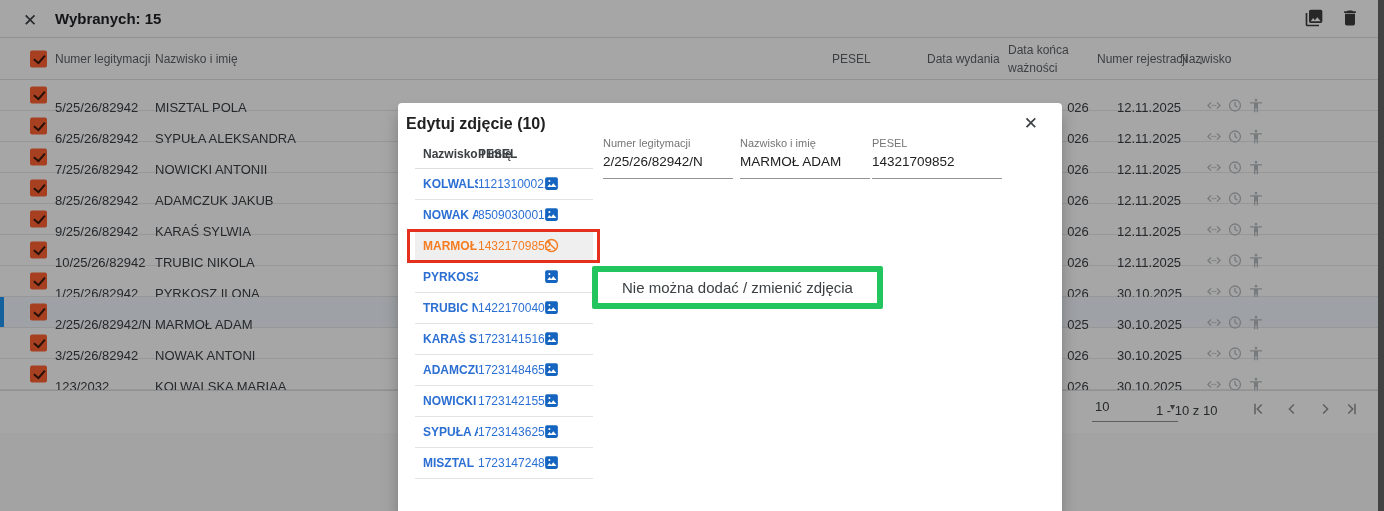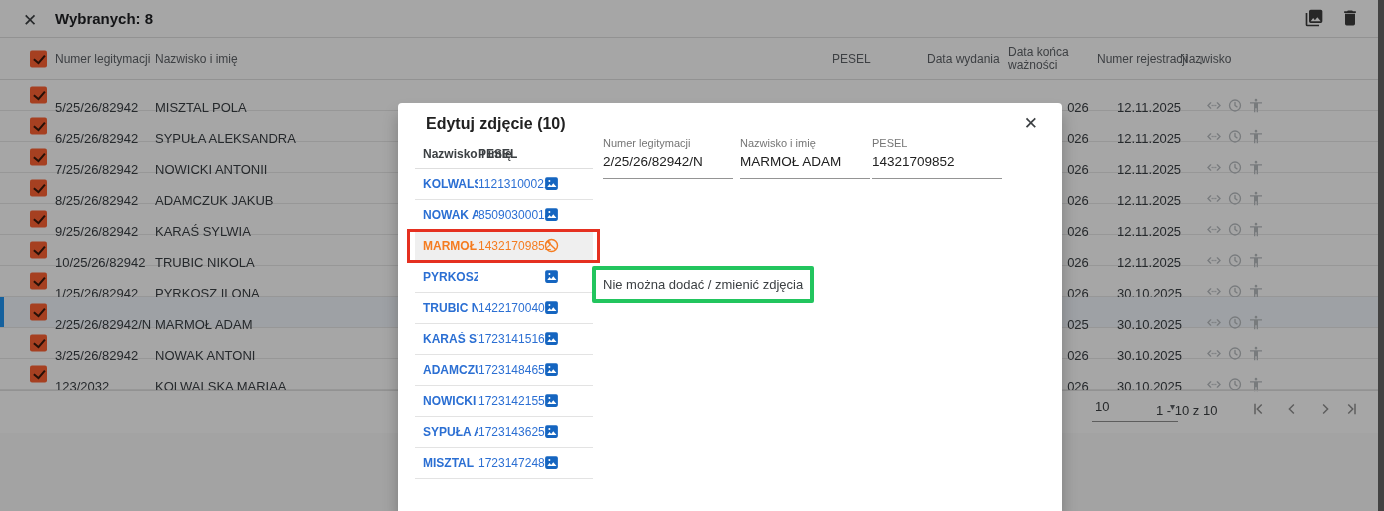--- a/index.html
+++ b/index.html
@@ -19,21 +19,21 @@
   .topbar .close-x { position:absolute; left:18px; top:8px; font-size:17px; color:#3c4043; width:24px; height:24px; }
   .sel-label { position:absolute; left:55px; top:10px; font-size:15px; font-weight:700; color:#202124; }
   .topbar-actions { position:absolute; right:24px; top:8px; display:flex; gap:16px; }
   .topbar-actions svg { width:20px; height:20px; }
 
   
   .tablecard { position:absolute; left:0; top:38px; width:1384px; height:395px; background:#fff; }
   .thead { position:relative; height:42px; border-bottom:1px solid #e0e0e0; }
   .hc { position:absolute; top:50%; transform:translateY(-50%); font-size:12px; color:#5f6368; }
   .h-numer { left:55px; } .h-naz { left:155px; } .h-pesel { left:832px; }
-  .h-wyd { left:927px; } .h-konca { left:1008px; width:70px; line-height:13px; }
+  .h-wyd { left:927px; } .h-konca { left:1008px; width:70px; line-height:18px; }
   .h-rej { left:1097px; display:flex; align-items:center; gap:10px; }
   .h-rej .sort { font-size:13px; color:#5f6368; }
   .h-ety { left:1180px; }
 
   .trow { position:relative; height:31px; border-bottom:1px solid #e8e8e8; font-size:13px; }
   .tbody > .trow:nth-child(8) { box-shadow: inset 4px 0 0 #2196f3; background:#f3f8fd; }
   .cell { position:absolute; top:50%; transform:translateY(-50%); white-space:nowrap; color:#3a3f44;margin-top:12px; }
   .c-numer { left:55px; } .c-naz { left:155px; }
   .c-konca { left:1043px; width:70px; text-align:center; }
   .c-rej { left:1117px; }
@@ -55,21 +55,21 @@
   .navbtn svg { width:18px; height:18px; stroke:#909090; fill:none; stroke-width:2; }
   .nav-first { left:1248px; } .nav-prev { left:1282px; } .nav-next { left:1315px; } .nav-last { left:1342px; }
 
   
   .overlay { position:absolute; inset:0; background:rgba(0,0,0,0.35); z-index:10; }
   .edge { position:absolute; right:0; top:0; width:6px; height:511px; background:#424242; z-index:15; }
 
   
   .modal { position:absolute; left:398px; top:103px; width:664px; height:408px; background:#fff;
            z-index:20; border-radius:4px 4px 0 0; box-shadow:0 11px 15px rgba(0,0,0,0.25); }
-  .mtitle { position:absolute; left:28px; top:12px; font-size:16px; font-weight:600; color:#212121; }
+  .mtitle { position:absolute; left:8px; top:12px; font-size:16px; font-weight:600; color:#212121; }
   .mclose { position:absolute; right:24px; top:10px; font-size:17px; color:#3c4043; }
 
   .mlist-head { position:absolute; left:17px; top:44px; width:178px; height:22px;
                 border-bottom:1px solid #dedede; font-size:12px; font-weight:600; color:#3c4043; }
   .mlh-naz { position:absolute; left:8px; } .mlh-pesel { position:absolute; left:63px; }
   .mlist { position:absolute; left:17px; top:66px; width:178px; }
   .mrow { position:relative; height:31px; display:flex; align-items:center; padding-left:8px;
           border-bottom:1px solid #e3e3e3; font-size:12px; }
   .mname { width:55px; color:#2b6fd3; font-weight:600; white-space:nowrap; overflow:hidden; }
   .mpesel { width:65px; color:#2b6fd3; white-space:nowrap; }
@@ -89,33 +89,33 @@
   .f1 { left:205px; } .f2 { left:342px; } .f3 { left:474px; }
 
   .minfo { position:absolute; left:200px; top:286px; width:456px; text-align:center; }
   .minfo-title { display:flex; align-items:center; justify-content:center; gap:7px;
                  color:#1565c0; font-size:13px; }
   .minfo-title svg { width:15px; height:15px; }
   .minfo-sub { margin-top:12px; color:#757575; font-size:12.5px; }
 
   
   .tooltip { position:absolute; left:592px; top:266px; z-index:30; background:#fff;
-             border:4px solid #22c55e; border-radius:2px; padding:7px 7px;
-             font-size:13px; color:#3c4043; white-space:nowrap; }
+             border:6px solid #22c55e; border-radius:2px; padding:7px 24px;
+             font-size:15px; color:#3c4043; white-space:nowrap; }
 </style>
 </head>
 <body>
 
 <div class="page">
 
   <div class="topbar">
     <button class="close-x">
       <span>✕</span>
     </button>
-    <div class="sel-label">Wybranych: 8</div>
+    <div class="sel-label">Wybranych: 15</div>
     <div class="topbar-actions">
       <button>
         <span>
           <svg viewBox="0 0 24 24" fill="#3c3c3c">
               <path d="M22 16V4a2 2 0 0 0-2-2H8a2 2 0 0 0-2 2v12a2 2 0 0 0 2 2h12a2 2 0 0 0 2-2zm-11-4 2.03 2.71L16 11l4 5H8l3-4zM2 6v14a2 2 0 0 0 2 2h14v-2H4V6H2z"></path>
             </svg>
         </span>
       </button>
       <button>
         <span>

